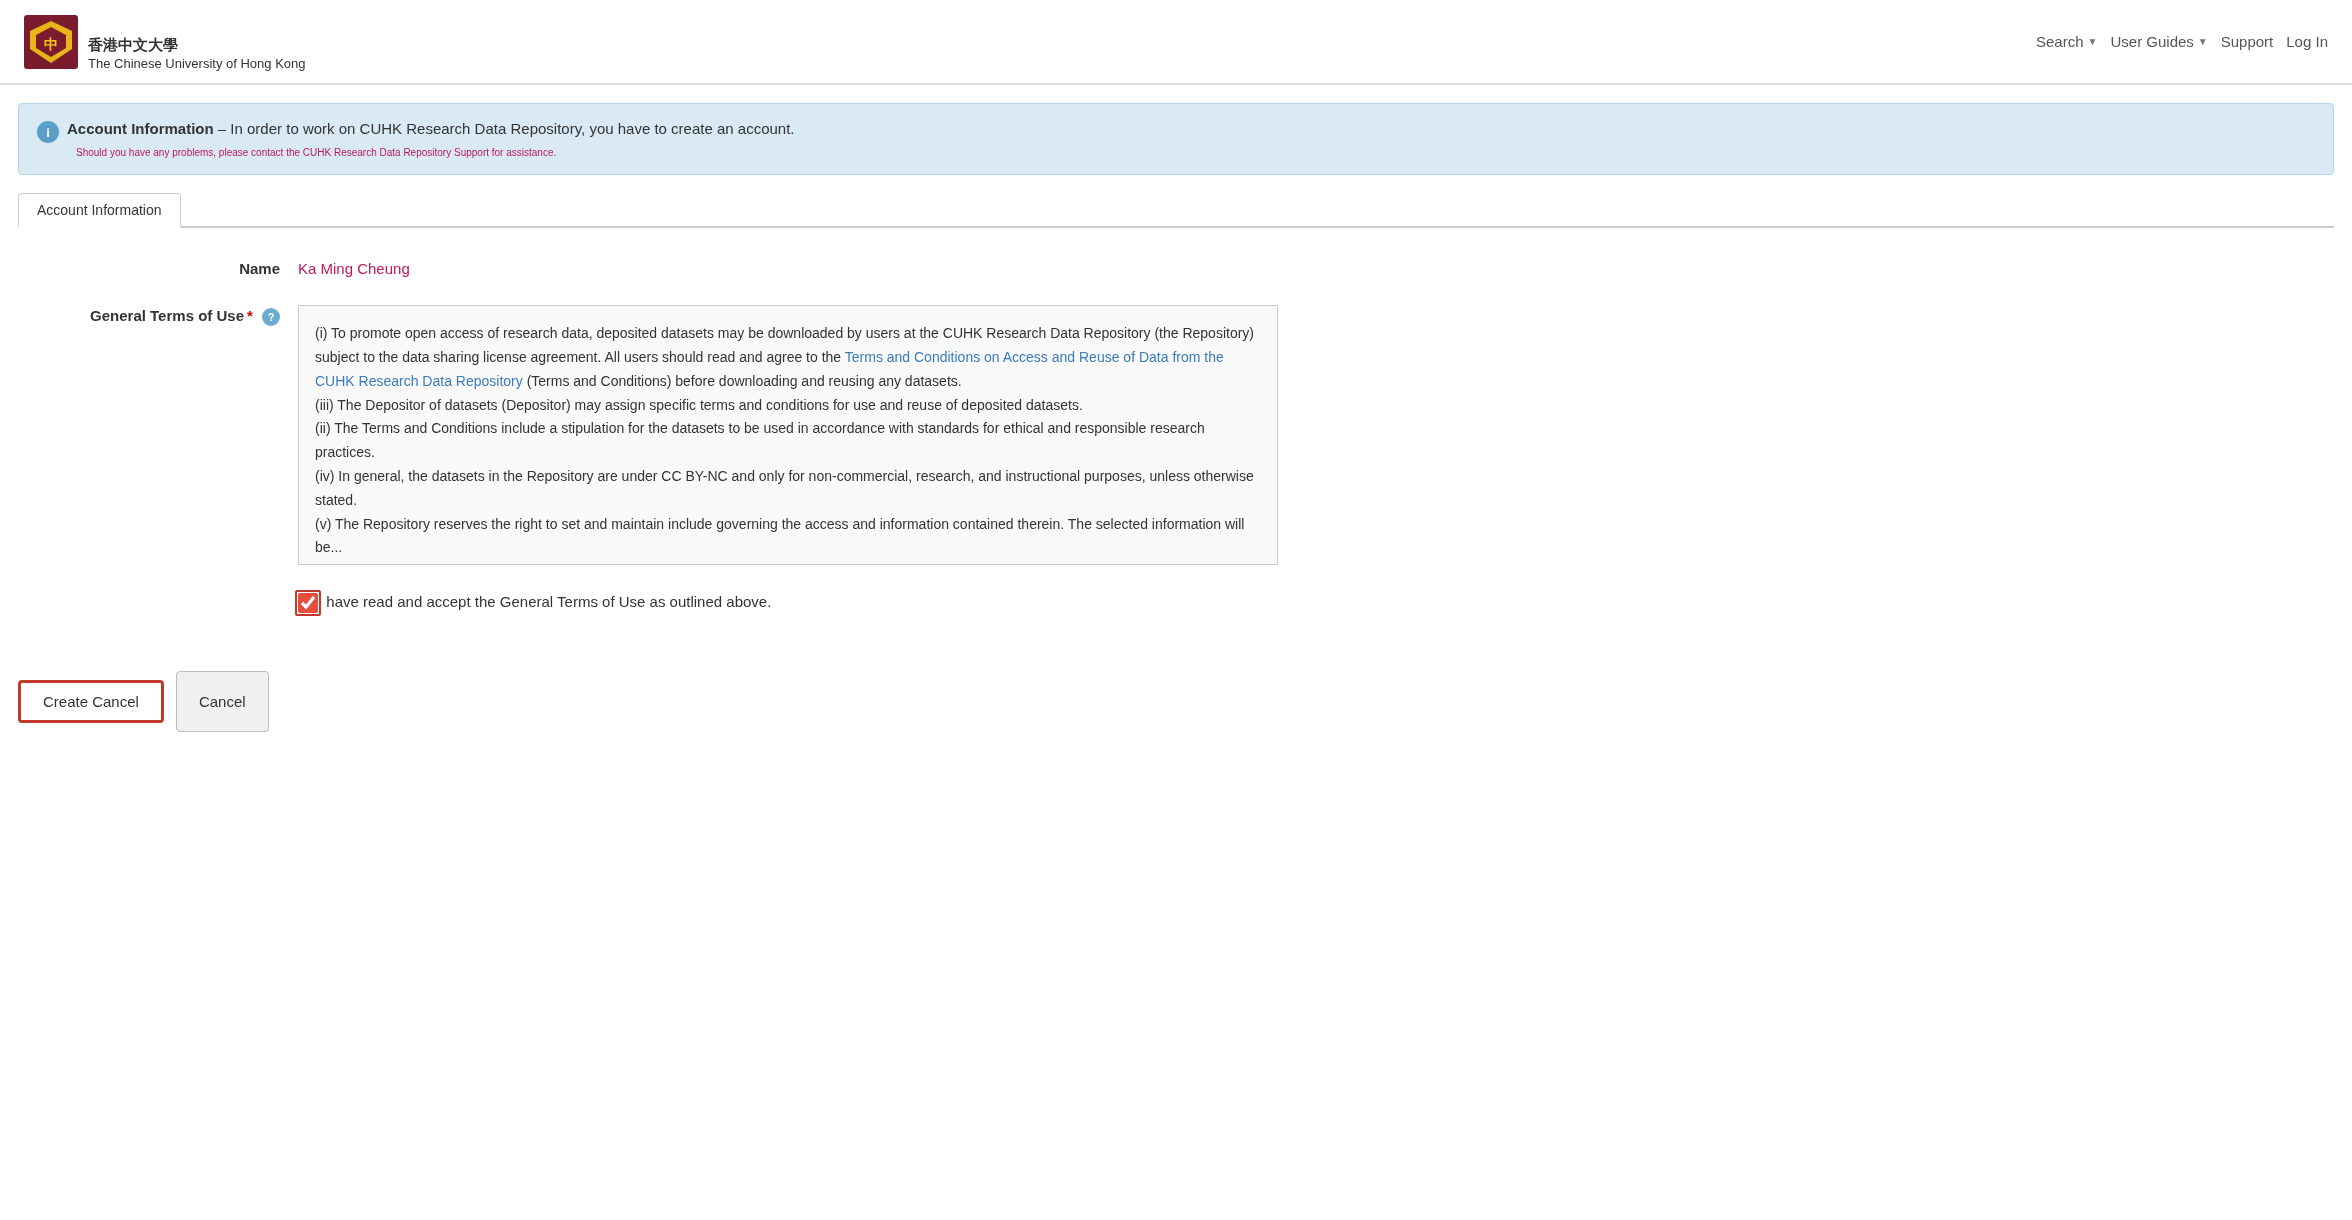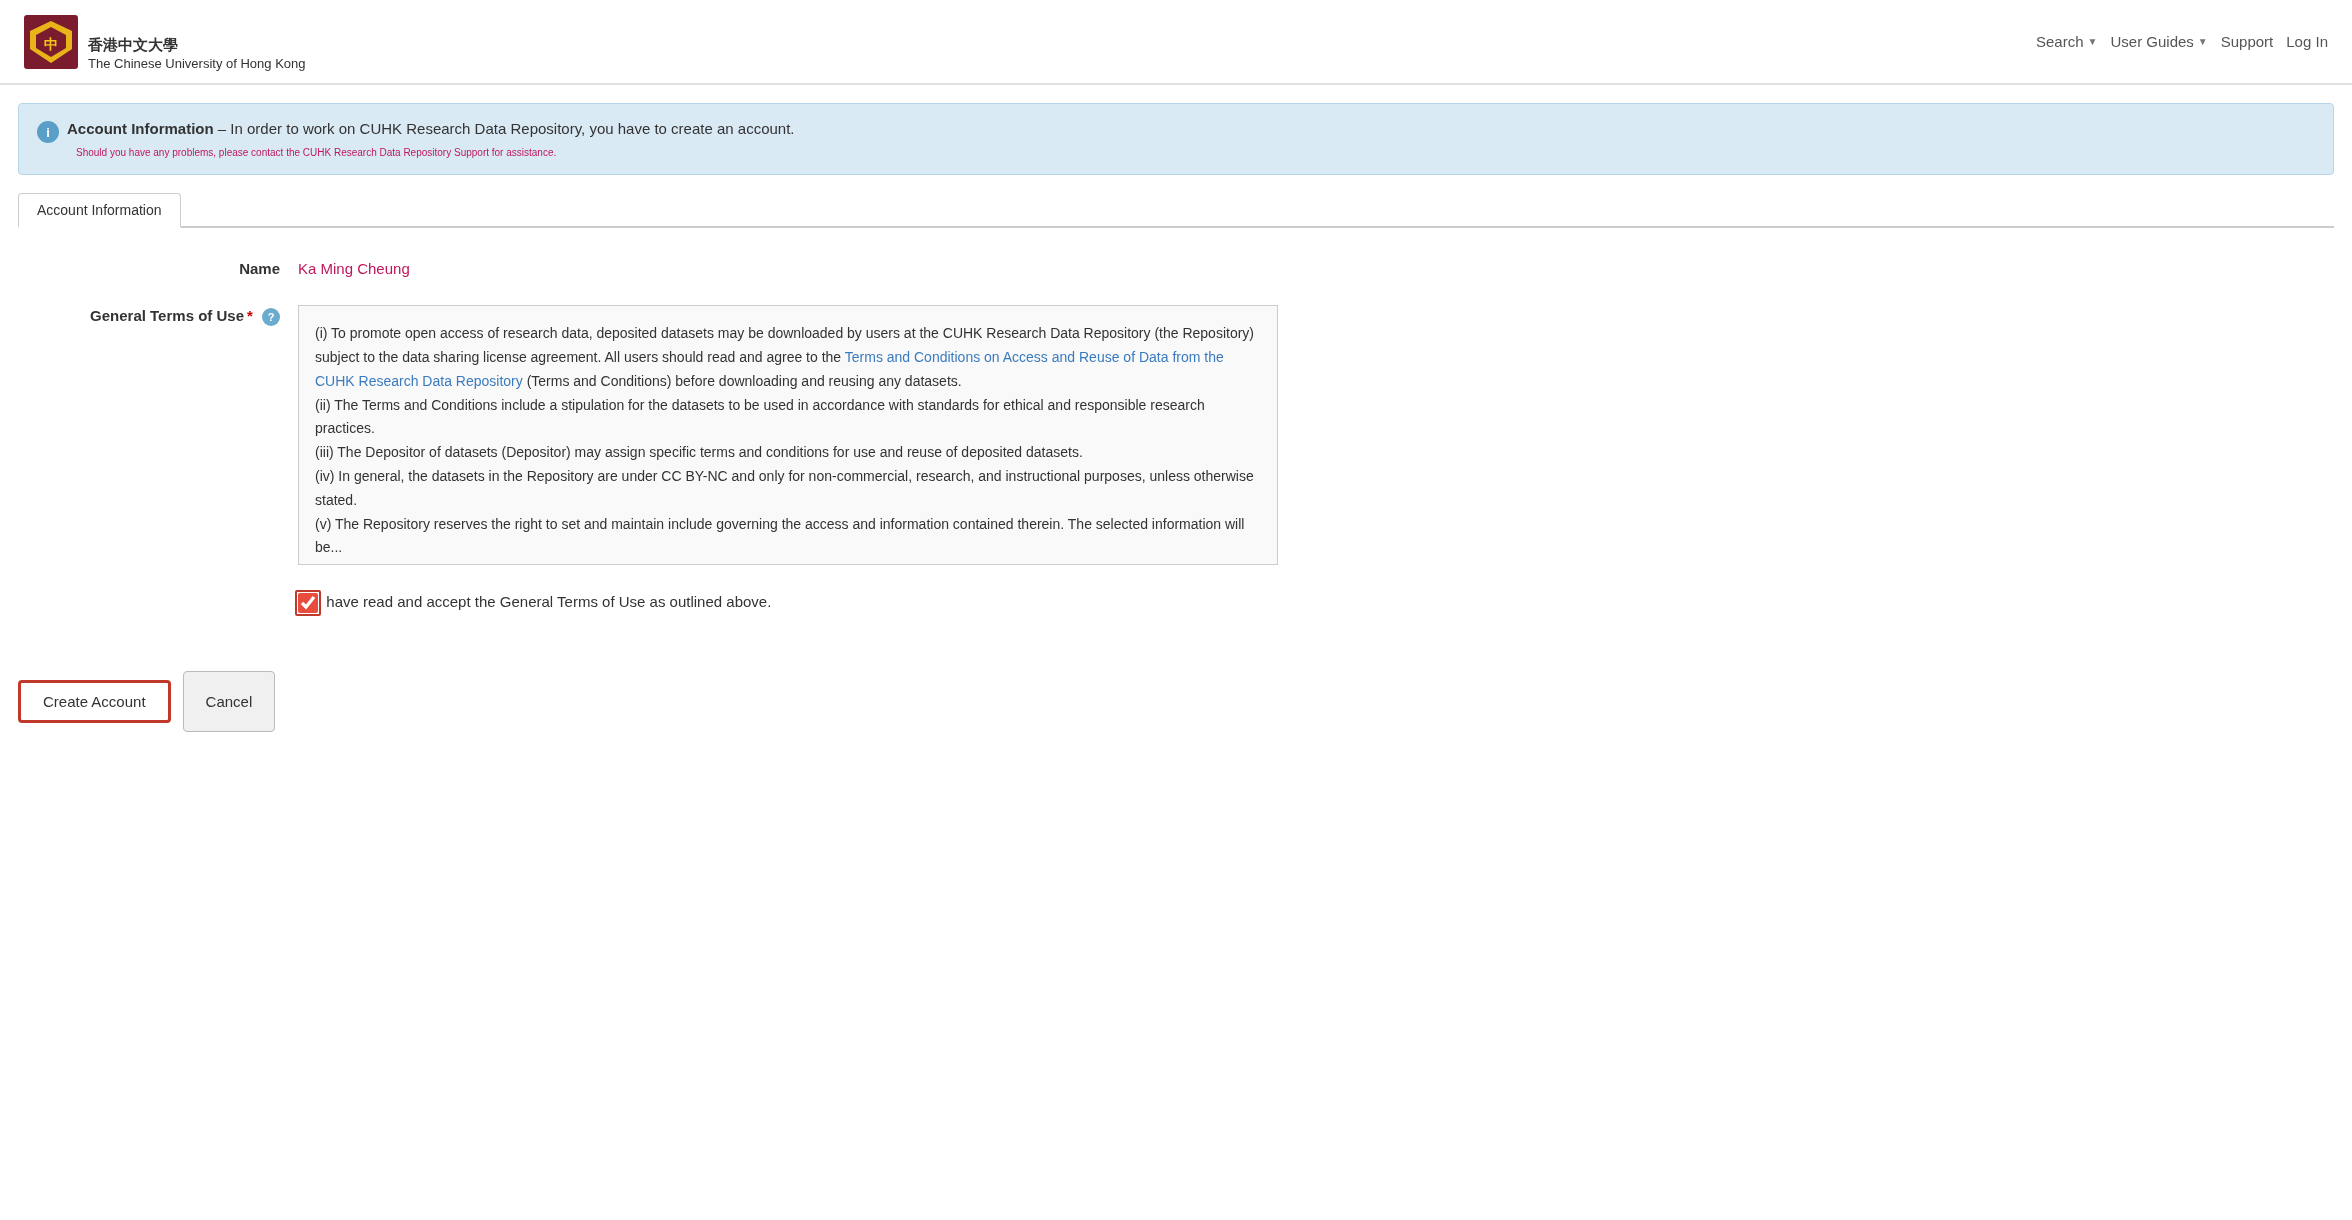--- a/index.html
+++ b/index.html
@@ -293,33 +293,33 @@
 
   <div class="form-row">
     <div class="form-label">
       <span>General Terms of Use</span><span class="required">*</span>
       <span class="help-icon">?</span>
     </div>
     <div class="terms-box">
       <p>
         <span>(i) To promote open access of research data, deposited datasets may be downloaded by users at the CUHK Research Data Repository (the Repository) subject to the data sharing license agreement. All users should read and agree to the </span><a href="#">Terms and Conditions on Access and Reuse of Data from the CUHK Research Data Repository</a><span> (Terms and Conditions) before downloading and reusing any datasets.</span>
       </p>
+      <p>(iii) The Depositor of datasets (Depositor) may assign specific terms and conditions for use and reuse of deposited datasets.</p>
       <p>(ii) The Terms and Conditions include a stipulation for the datasets to be used in accordance with standards for ethical and responsible research practices.</p>
-      <p>(iii) The Depositor of datasets (Depositor) may assign specific terms and conditions for use and reuse of deposited datasets.</p>
       <p>(iv) In general, the datasets in the Repository are under CC BY-NC and only for non-commercial, research, and instructional purposes, unless otherwise stated.</p>
       <p>(v) The Repository reserves the right to set and maintain include governing the access and information contained therein. The selected information will be...</p>
     </div>
   </div>
 
   <div class="checkbox-row">
     <div class="checkbox-wrapper">
       <input type="checkbox" id="terms-checkbox" checked="" style="">
       <div class="checkbox-border"></div>
     </div>
     <label for="terms-checkbox">I have read and accept the General Terms of Use as outlined above.</label>
   </div>
 
 </div>
 
 <div class="button-row">
-  <button class="btn-create">Create Account</button>
+  <button class="btn-create">Create Cancel</button>
   <button class="btn-cancel">Cancel</button>
 </div>
 
 </body></html>

